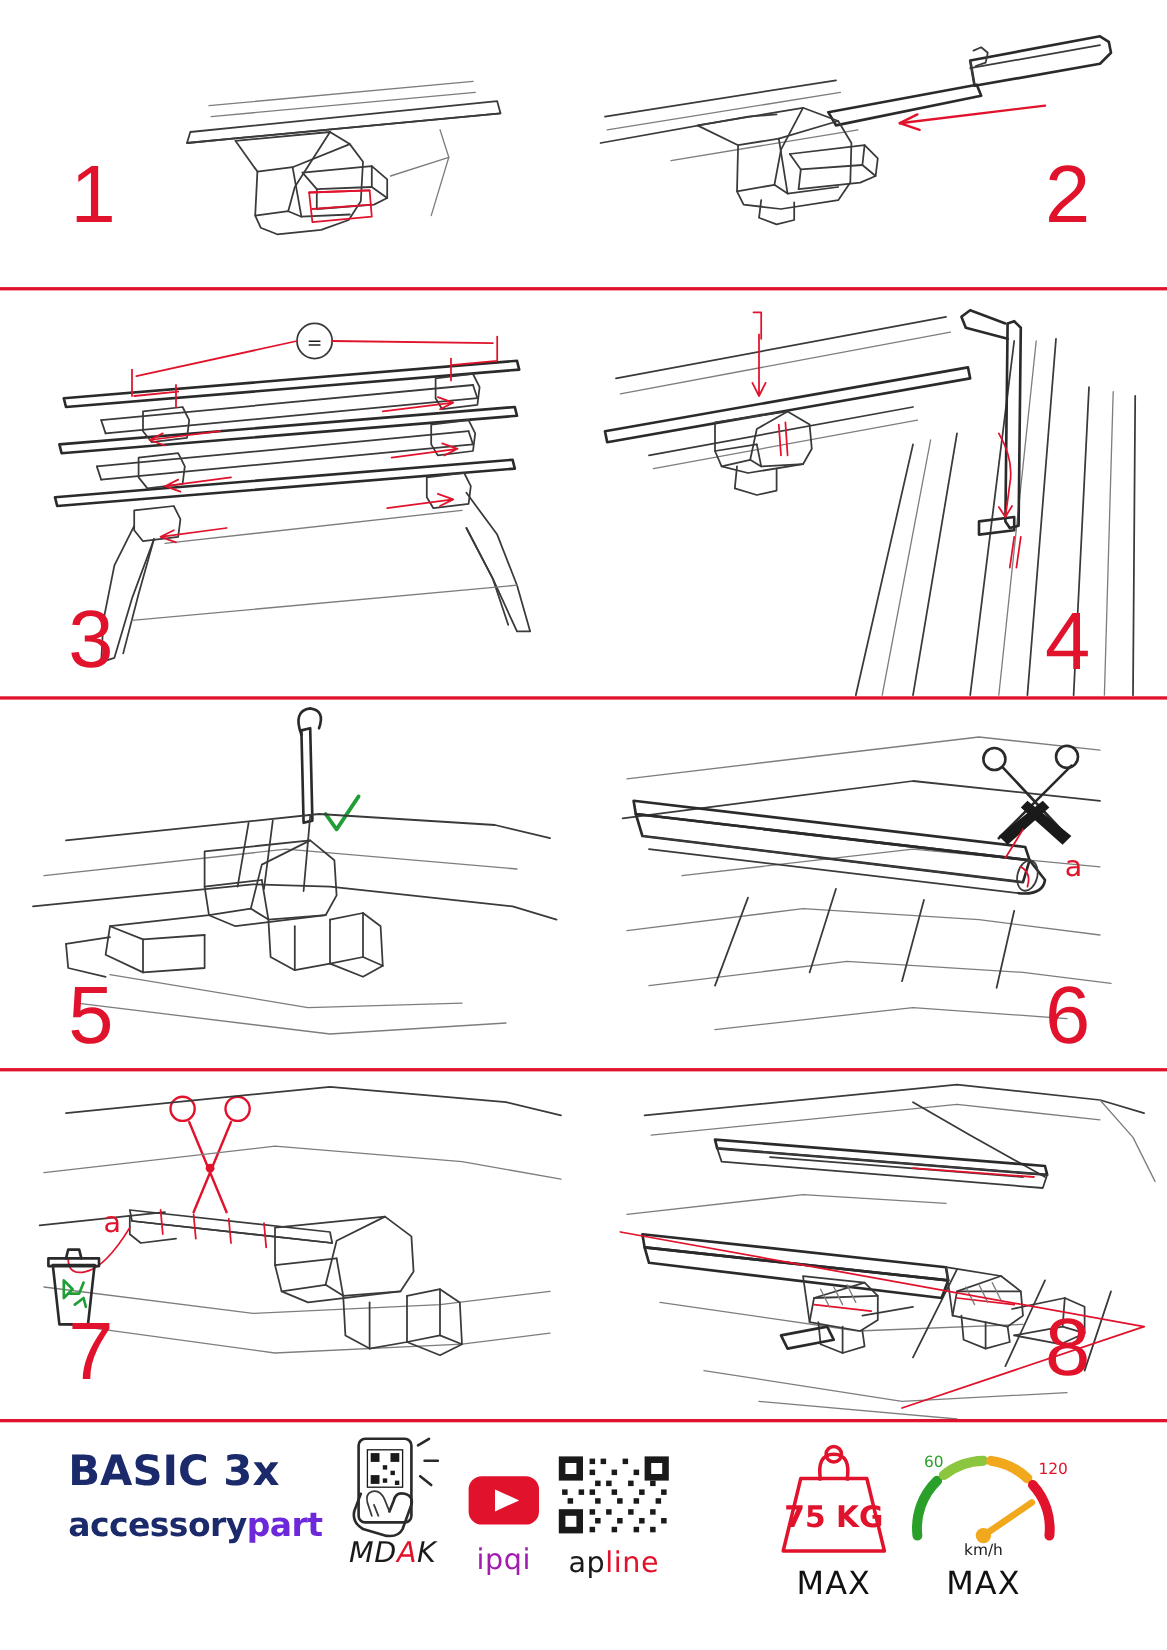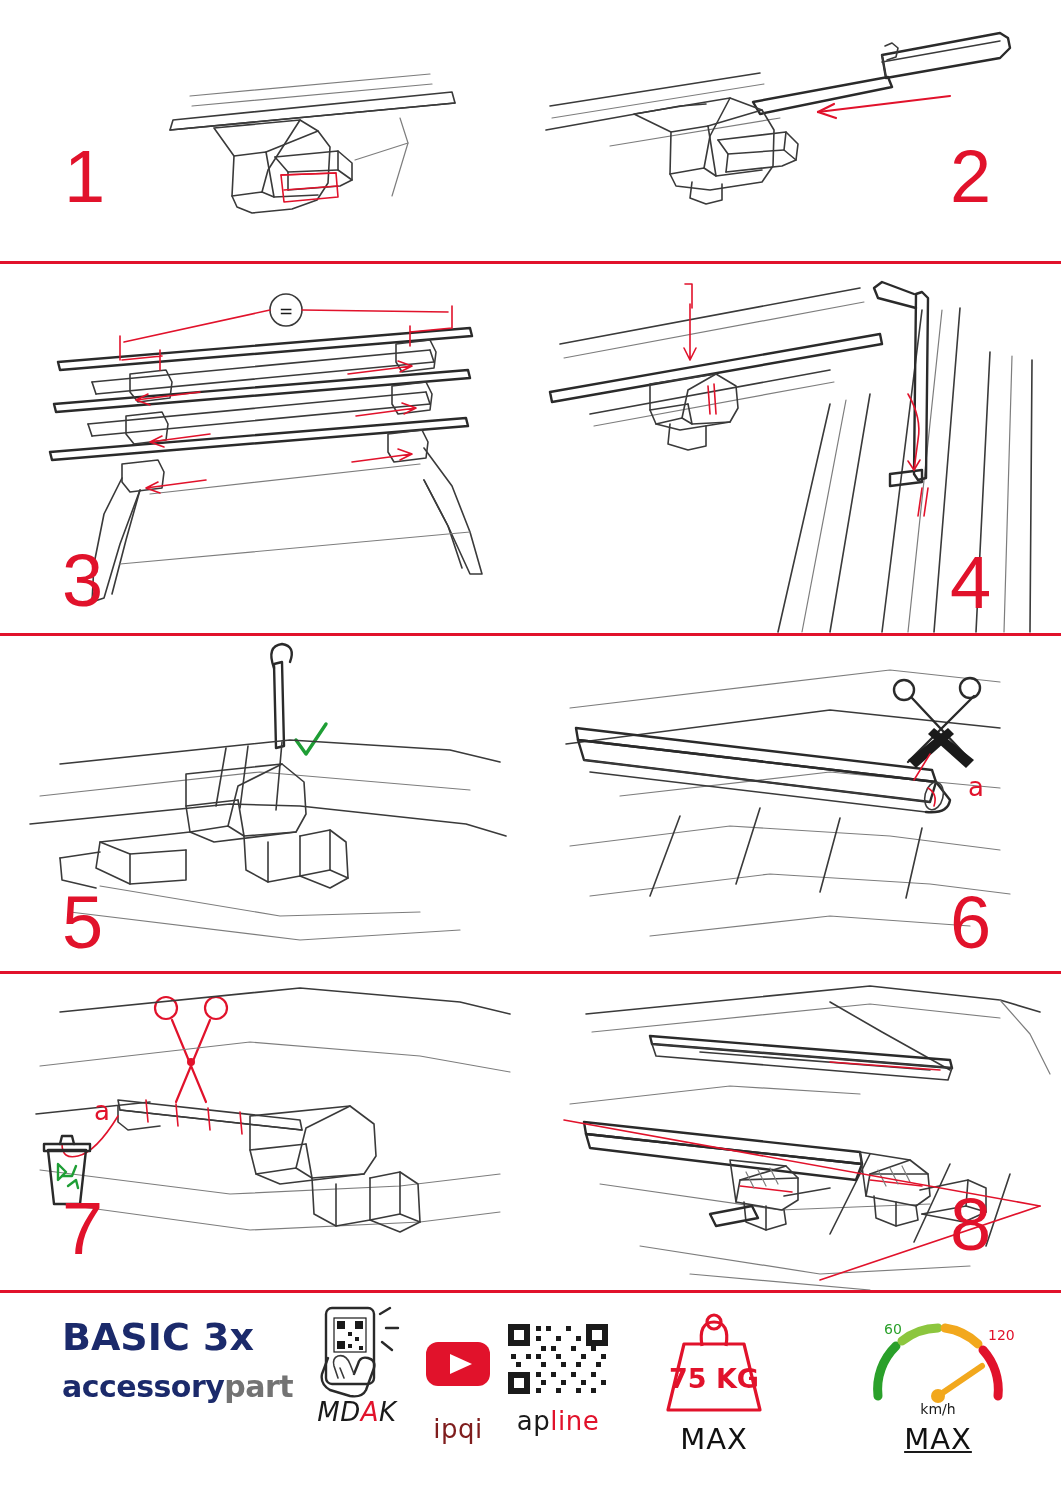--- a/index.html
+++ b/index.html
@@ -54,21 +54,21 @@
     color: #1b2a6b; line-height: 1;
   }
   .brand-title .x { color: #1b2a6b; }
   .brand-sub {
     margin-top: 16px;
     font-family: "DejaVu Sans", sans-serif;
     font-size: 30px; font-weight: 700; letter-spacing: -0.5px;
     line-height: 1;
   }
   .brand-sub .a { color: #1b2a6b; text-align: center; }
-  .brand-sub .b { color: #737373; text-align: right; }
+  .brand-sub .b { color: #6d28d9; text-align: right; }
 
   .logo-col { position: absolute; text-align: center; }
   .logo-cap {
     font-family: "DejaVu Sans", sans-serif;
     font-size: 26px; letter-spacing: 0.5px; line-height: 1;
   }
   .maxcap {
     font-family: "DejaVu Sans", sans-serif;
     font-size: 29px; letter-spacing: 1px; color: #111; text-align: center;
   }
@@ -432,21 +432,21 @@
       <div class="logo-cap">
         <span>MD</span><span style="color:#e1122b">A</span><span>K</span>
       </div>
     </div>
 
     <div class="logo-col" style="left:398px;top:30px;width:120px;">
       <svg width="120" height="80" viewBox="0 0 120 80">
         <rect x="28" y="22" width="64" height="44" rx="12" fill="#e1122b"></rect>
         <path d="M52 34 L74 44 L52 54 Z" fill="#ffffff"></path>
       </svg>
-      <div class="logo-cap" style="color:#7f1d1d;margin-top:16px;">ipqi</div>
+      <div class="logo-cap" style="color:#a21caf;margin-top:5px;">ipqi</div>
     </div>
 
     <div class="logo-col" style="left:478px;top:26px;width:160px;">
       <svg width="160" height="86" viewBox="0 0 160 86">
         <rect x="28" y="6" width="104" height="74" fill="#ffffff"></rect>
         <g fill="#1a1a1a">
           <rect x="30" y="8" width="22" height="22"></rect>
             <rect x="36" y="14" width="10" height="10" fill="#fff"></rect>
           <rect x="108" y="8" width="22" height="22"></rect>
             <rect x="114" y="14" width="10" height="10" fill="#fff"></rect>
@@ -485,31 +485,31 @@
             <rect x="78" y="72" width="5" height="5"></rect>
             <rect x="98" y="72" width="5" height="5"></rect>
             <rect x="113" y="72" width="5" height="5"></rect>
         </g>
       </svg>
       <div class="logo-cap" style="margin-top:6px;">
         <span>ap</span><span style="color:#e1122b">line</span>
       </div>
     </div>
 
-    <div class="logo-col" style="left:624px;top:10px;width:180px;">
+    <div class="logo-col" style="left:668px;top:10px;width:180px;">
       <svg width="180" height="120" viewBox="0 0 180 120">
         <path d="M60 44 L120 44 L136 110 L44 110 Z" fill="none" stroke="#e1122b" stroke-width="3.2" stroke-linejoin="round"></path>
         <path d="M78 46 Q74 22 90 22 Q106 22 102 46" fill="none" stroke="#e1122b" stroke-width="3.2"></path>
         <circle cx="90" cy="22" r="7" fill="none" stroke="#e1122b" stroke-width="3.2"></circle>
         <text x="90" y="88" text-anchor="middle" class="kgtxt">75 KG</text>
       </svg>
       <div class="maxcap" style="margin-top:2px;">MAX</div>
     </div>
 
-    <div class="logo-col" style="left:848px;top:10px;width:180px;text-decoration:underline;">
+    <div class="logo-col" style="left:804px;top:10px;width:180px;">
       <svg width="180" height="120" viewBox="0 0 180 120">
         <path d="M30 96 A60 60 0 0 1 48 46" fill="none" stroke="#2aa02a" stroke-width="9" stroke-linecap="round"></path>
         <path d="M54 41 A60 60 0 0 1 90 28" fill="none" stroke="#8cc63e" stroke-width="9" stroke-linecap="round"></path>
         <path d="M97 28 A60 60 0 0 1 130 44" fill="none" stroke="#f2a81d" stroke-width="9" stroke-linecap="round"></path>
         <path d="M135 50 A60 60 0 0 1 150 96" fill="none" stroke="#e1122b" stroke-width="9" stroke-linecap="round"></path>
         <circle cx="90" cy="96" r="7" fill="#f2a81d"></circle>
         <path d="M90 96 L134 66" stroke="#f2a81d" stroke-width="6" stroke-linecap="round"></path>
         <text x="36" y="34" font-family="DejaVu Sans, sans-serif" font-size="14" fill="#2aa02a">60</text>
         <text x="140" y="40" font-family="DejaVu Sans, sans-serif" font-size="14" fill="#e1122b">120</text>
         <text x="90" y="114" text-anchor="middle" font-family="DejaVu Sans, sans-serif" font-size="14" fill="#1a1a1a">km/h</text>

